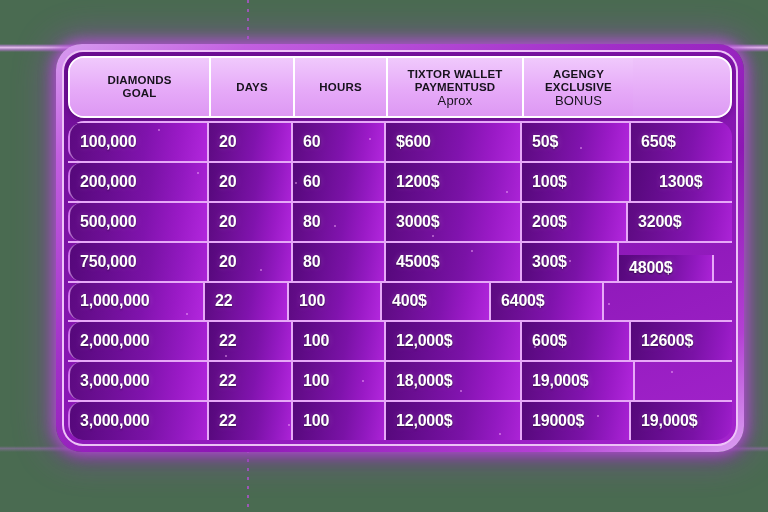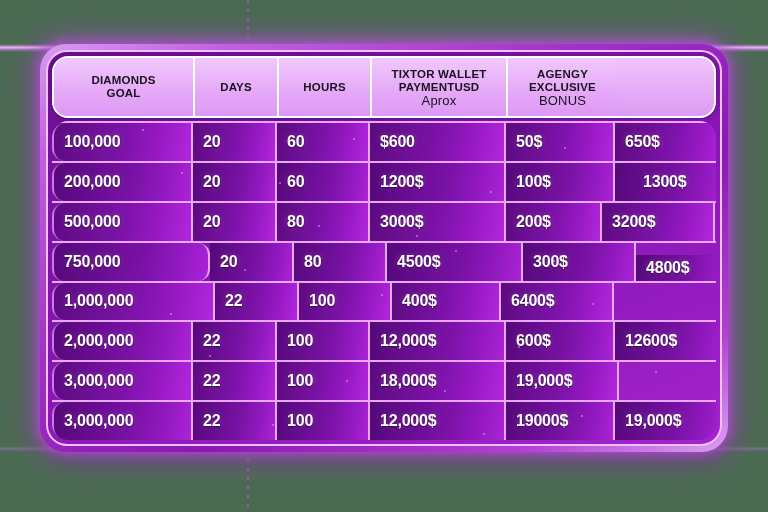--- a/index.html
+++ b/index.html
@@ -58,21 +58,21 @@
       rgba(170,80,200,0.0) 0%,
       rgba(200,120,230,0.35) 40%,
       rgba(170,80,200,0.0) 100%);
     filter: blur(0.6px);
     z-index: 2;
   }
 
   
   #table-frame {
     position: absolute;
-    left: 40px;
+    left: 56px;
     top: 44px;
     width: 688px;
     height: 408px;
     border-radius: 26px;
     padding: 6px;
     box-sizing: border-box;
     background: linear-gradient(150deg,
       #d89cf0 0%,
       #c25fe0 14%,
       #a12fc8 40%,
@@ -254,39 +254,39 @@
           <div class="dcell" style="width: 113px; padding-left: 28px;">1300$</div>
           <div class="speck" style="left: 227px; top: 19px;"></div>
           <div class="speck" style="left: 438px; top: 28px;"></div>
           <div class="speck" style="left: 129px; top: 9px;"></div>
         </div>
         <div class="drow">
           <div class="dcell" style="width: 141px;">500,000</div>
           <div class="dcell" style="width: 84px;">20</div>
           <div class="dcell" style="width: 93px;">80</div>
           <div class="dcell" style="width: 136px;">3000$</div>
-          <div class="dcell" style="width: 96px;">200$</div>
+          <div class="dcell" style="width: 106px;">200$</div>
           <div class="dcell" style="width: 113px;">3200$</div>
           <div class="speck" style="left: 364px; top: 32px;"></div>
           <div class="speck" style="left: 575px; top: 13px;"></div>
           <div class="speck" style="left: 266px; top: 22px;"></div>
         </div>
         <div class="drow">
-          <div class="dcell" style="width: 158px; border-radius: 12px;">750,000</div>
+          <div class="dcell" style="width: 141px;">750,000</div>
           <div class="dcell" style="width: 84px;">20</div>
           <div class="dcell" style="width: 93px;">80</div>
           <div class="dcell" style="width: 136px;">4500$</div>
-          <div class="dcell" style="width: 113px;">300$</div>
+          <div class="dcell" style="width: 97px;">300$</div>
           <div class="dcell" style="width: 95px; margin-top: 12px;">4800$</div>
           <div class="speck" style="left: 501px; top: 17px;"></div>
           <div class="speck" style="left: 192px; top: 26px;"></div>
           <div class="speck" style="left: 403px; top: 7px;"></div>
         </div>
         <div class="drow">
-          <div class="dcell" style="width: 163px;">1,000,000</div>
+          <div class="dcell" style="width: 137px;">1,000,000</div>
           <div class="dcell" style="width: 84px;">22</div>
           <div class="dcell" style="width: 93px;">100</div>
           <div class="dcell" style="width: 109px;">400$</div>
           <div class="dcell" style="width: 113px;">6400$</div>
           <div class="speck" style="left: 118px; top: 30px;"></div>
           <div class="speck" style="left: 329px; top: 11px;"></div>
           <div class="speck" style="left: 540px; top: 20px;"></div>
         </div>
         <div class="drow">
           <div class="dcell" style="width: 141px;">2,000,000</div>

